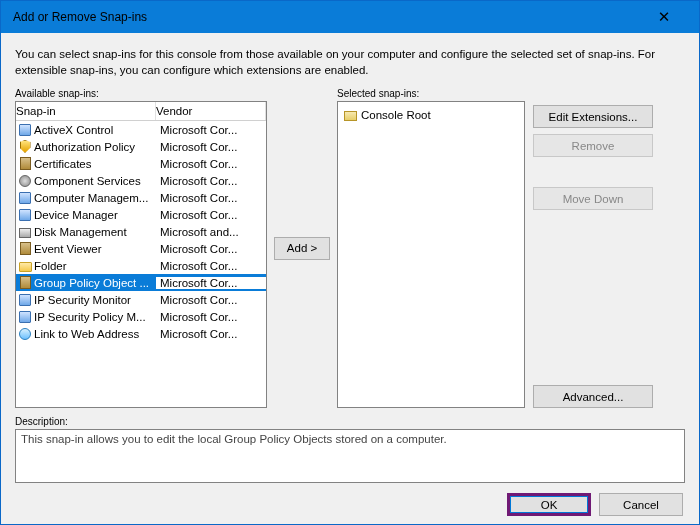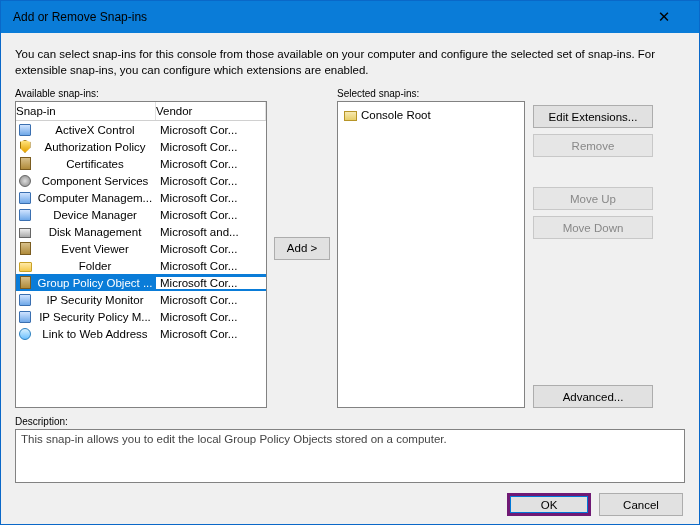--- a/index.html
+++ b/index.html
@@ -20,21 +20,21 @@
   .group-label { font-size: 10px; margin-bottom: 2px; }
 
   .listbox { background: #fff; border: 1px solid #828282; flex: 1; overflow: hidden; display: flex; flex-direction: column; }
   .list-header { display: flex; background: #fff; border-bottom: 1px solid #d0d0d0; font-size: 11.5px; }
   .list-header .hcol { padding: 3px 0; border-right: 1px solid #e0e0e0; }
   .hcol.snap { width: 140px; }
   .hcol.vendor { flex: 1; }
   .list-body { flex: 1; overflow-y: auto; overflow-x: hidden; }
   .row { display: flex; align-items: center; height: 17px; font-size: 11.5px; white-space: nowrap; }
   .row .ricon { width: 18px; display:flex; justify-content:center; }
-  .row .rname { width: 122px; overflow: hidden; text-overflow: ellipsis; text-align: center; }
+  .row .rname { width: 122px; overflow: hidden; text-overflow: ellipsis; }
   .row .rvendor { flex: 1; overflow: hidden; text-overflow: ellipsis; padding-left: 4px;}
   .row.selected { background: #0a7cd8; color: #fff; }
   .row.selected .rvendor { background:#fff; color:#000; }
 
   .tree-body { padding: 4px 6px; flex: 1; }
   .tree-item { display: flex; align-items: center; gap: 4px; font-size: 11.5px; height: 17px;}
 
   .btn { background: #e1e1e1; border: 1px solid #adadad; font-size: 11.5px; height: 23px; display:flex; align-items:center; justify-content:center; cursor: default; }
   .btn.disabled { color: #888; border-color:#c8c8c8; background:#e6e6e6; }
   .btn.wide { width: 120px; }
@@ -196,21 +196,20 @@
               <span>Console Root</span>
             </div>
           </div>
         </div>
       </div>
 
       <div class="col-right">
         <div class="btn wide">Edit Extensions...</div>
         <div class="btn wide disabled">Remove</div>
         <div style="height:18px"></div>
-        <div class="btn wide disabled">Move Up</div>
         <div class="btn wide disabled">Move Down</div>
         <div class="spacer"></div>
         <div class="btn wide">Advanced...</div>
       </div>
 
     </div>
 
     <div class="desc-area">
       <div class="group-label">Description:</div>
       <div class="desc-box">This snap-in allows you to edit the local Group Policy Objects stored on a computer.</div>

